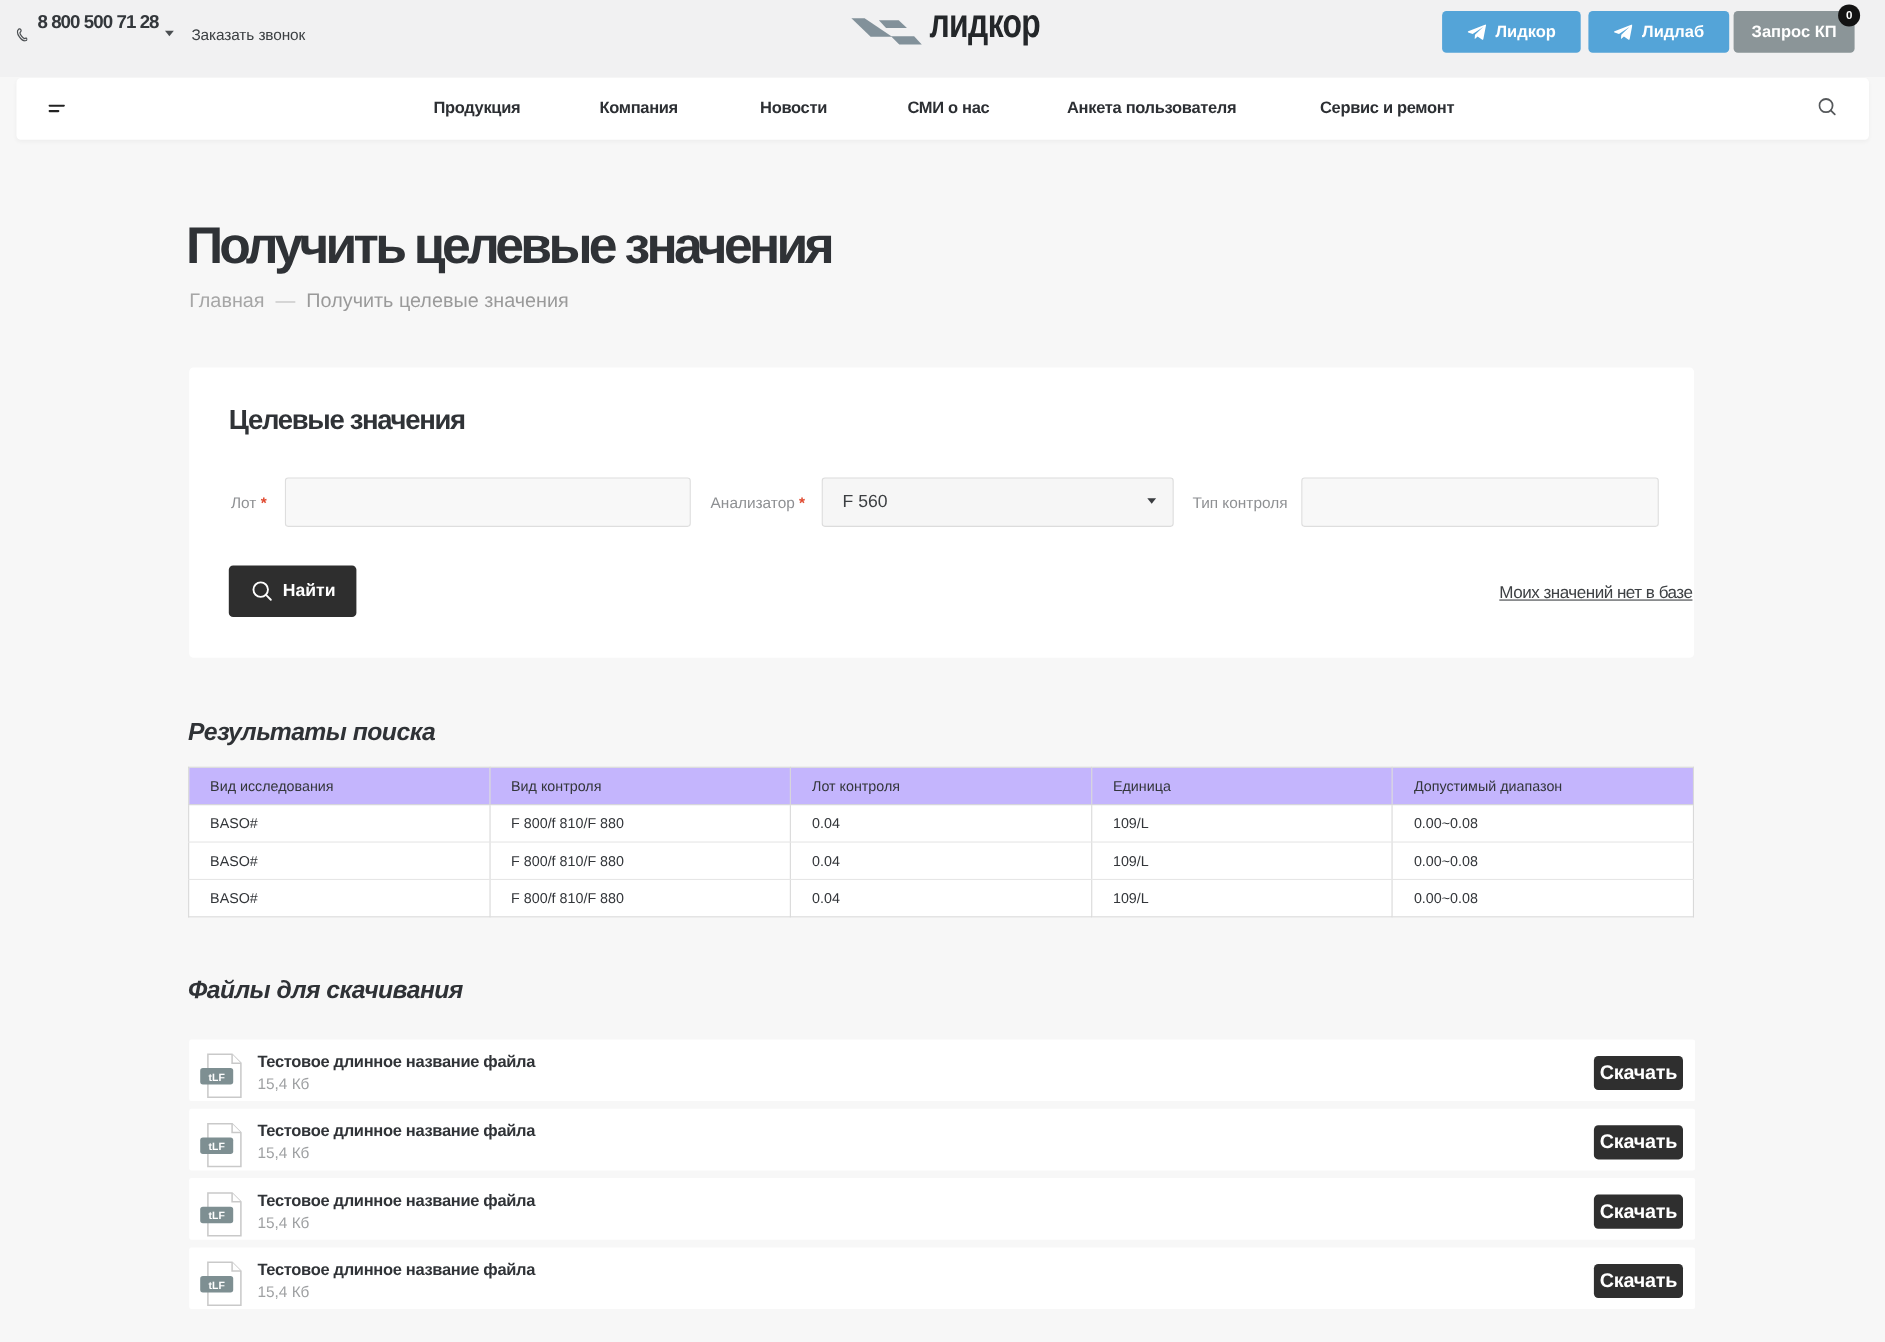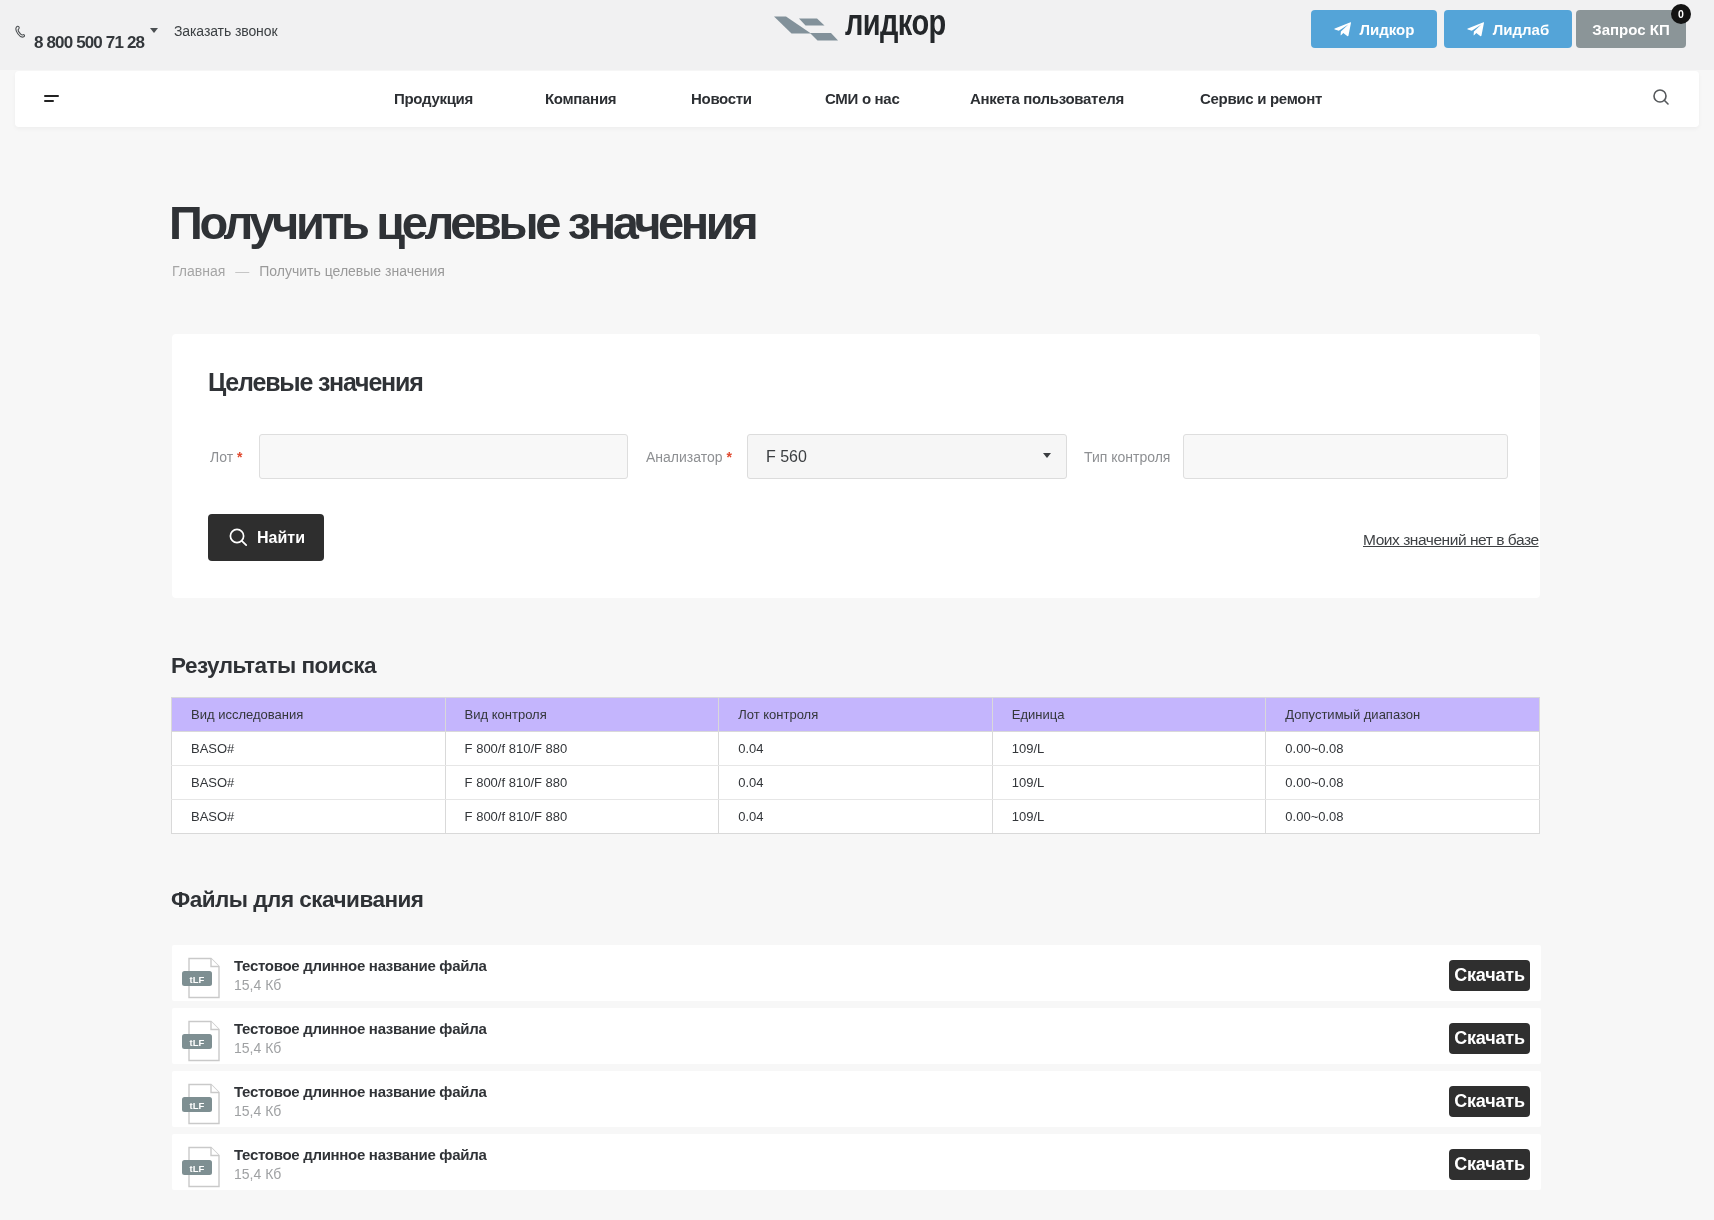--- a/index.html
+++ b/index.html
@@ -2,55 +2,55 @@
 <html lang="ru"><head>
 <meta charset="utf-8">
 <style>
   * { margin:0; padding:0; box-sizing:border-box; }
   html,body { width:1714px; height:1220px; }
   body { font-family:"Liberation Sans", sans-serif; background:#f7f7f7; position:relative; overflow:hidden; will-change:transform; -webkit-font-smoothing:antialiased; }
   .abs { position:absolute; }
 
   
   .topbar { position:absolute; left:0; top:0; width:1714px; height:70px; background:#f1f1f2; }
-  .phone { position:absolute; left:34px; top:33px; font-size:17px; font-weight:bold; letter-spacing:-0.85px; color:#33373b; }
+  .phone { position:absolute; left:34px; top:10px; font-size:17px; font-weight:bold; letter-spacing:-0.85px; color:#33373b; }
   .phicon { position:absolute; left:15px; top:25px; }
   .caret-dn { position:absolute; width:0; height:0; border-left:4px solid transparent; border-right:4px solid transparent; border-top:5px solid #4b4f52; }
   .zakaz { position:absolute; left:174px; top:23px; font-size:14px; color:#3c4043; letter-spacing:-0.1px; }
   .logo-text { position:absolute; left:845px; top:2px; font-size:29px; font-weight:bold; color:#24272a; letter-spacing:-0.6px; transform:scaleY(1.28); transform-origin:50% 0; }
   .tbtn { position:absolute; top:10px; height:38px; border-radius:4px; color:#fff; font-weight:bold; font-size:15px; display:flex; align-items:center; justify-content:center; }
   .tbtn.blue { background:#54a4d8; }
   .tbtn.gray { background:#8b9598; }
   .tbtn svg { margin-right:9px; }
   .badge0 { position:absolute; left:1671px; top:4px; width:20px; height:20px; border-radius:50%; background:#131313; color:#fff; font-size:10.5px; font-weight:bold; text-align:center; line-height:20px; }
 
   
   .nav { position:absolute; left:15px; top:71px; width:1684px; height:56px; background:#ffffff; border-radius:4px; box-shadow:0 2px 4px rgba(0,0,0,0.04); }
   .nav-item { position:absolute; top:19px; font-size:15px; font-weight:bold; color:#2c2f33; letter-spacing:-0.3px; }
 
   
   .h1 { position:absolute; left:169px; top:195px; font-size:47px; font-weight:bold; color:#2f3236; letter-spacing:-3.4px; }
-  .crumbs { position:absolute; left:172px; top:263px; font-size:14px; color:#a6a6a6; }
+  .crumbs { position:absolute; left:172px; top:263px; font-size:18px; color:#a6a6a6; }
   .crumbs .dash { color:#c6c6c6; margin:0 10px; }
   .crumbs .cur { color:#9a9a9a; }
 
   
   .card { position:absolute; left:172px; top:334px; width:1368px; height:264px; background:#fff; border-radius:4px; }
   .card-h { position:absolute; left:208px; top:368px; font-size:25px; font-weight:bold; color:#303337; letter-spacing:-1.2px; }
   .f-label { position:absolute; font-size:14px; color:#8e9093; top:449px; }
   .f-label .req { color:#e0492f; font-weight:bold; }
   .f-input { position:absolute; top:434px; height:45px; background:#f8f8f8; border:1px solid #dedede; border-radius:3px; }
   .f-select { position:absolute; top:434px; height:45px; background:#f6f6f6; border:1px solid #dcdcdc; border-radius:3px; font-size:16px; color:#3c3f42; line-height:43px; padding-left:18px; }
   .sel-caret { position:absolute; width:0; height:0; border-left:4.5px solid transparent; border-right:4.5px solid transparent; border-top:5px solid #3a3d40; }
   .btn-find { position:absolute; left:208px; top:514px; width:116px; height:47px; background:#2e2e2e; border-radius:4px; color:#fff; font-weight:bold; font-size:16px; display:flex; align-items:center; }
   .btn-find svg { margin:0 9px 0 21px; }
   .nolink { position:absolute; top:531px; left:1326px; font-size:15.5px; color:#3e4144; text-decoration:underline; letter-spacing:-0.45px;margin-left:37px; }
 
   
-  .h2 { position:absolute; font-size:22.5px; font-weight:bold; color:#2f3236; letter-spacing:-0.5px; }
+  .h2 { position:absolute; font-size:22.5px; font-weight:bold; color:#2f3236; letter-spacing:-0.5px;font-style:italic; }
   table.res { position:absolute; left:171px; top:697px; width:1369px; border-collapse:collapse; font-size:13px; color:#33363a; }
   table.res th, table.res td { border:1px solid #d9d9d9; text-align:left; font-weight:normal; padding:0 0 0 19px; width:273.8px; }
   table.res th { background:#c4b5fd; height:34px; }
   table.res td { height:34px; background:#fff; border-top:1px solid #e6e6e6; border-bottom:1px solid #e6e6e6; }
   table.res tr td:first-child, table.res tr th:first-child { border-left:1px solid #d9d9d9; }
   table.res tr td:last-child, table.res tr th:last-child { border-right:1px solid #d9d9d9; }
   table.res tr:last-child td { border-bottom:1px solid #d9d9d9; }
 
   
   .frow { position:absolute; left:172px; width:1369px; height:56px; background:#fff; border-radius:2px; }

